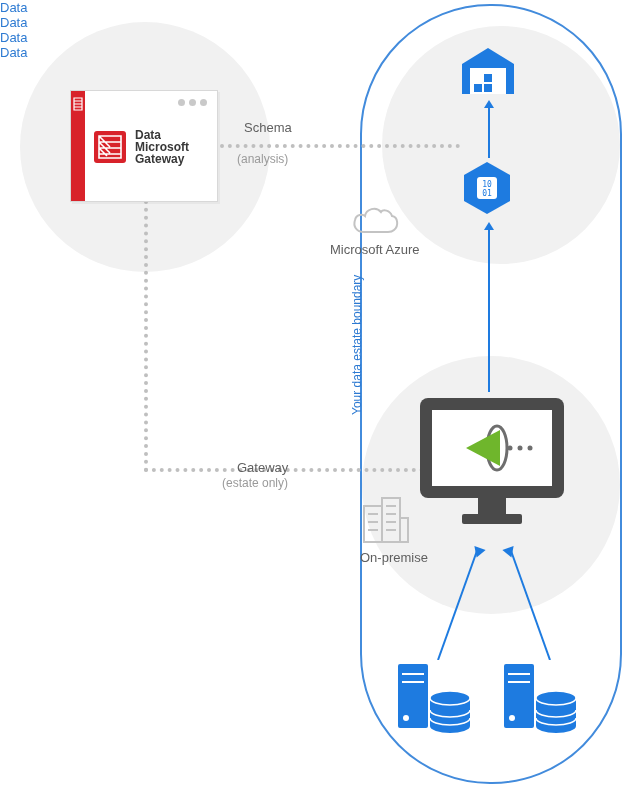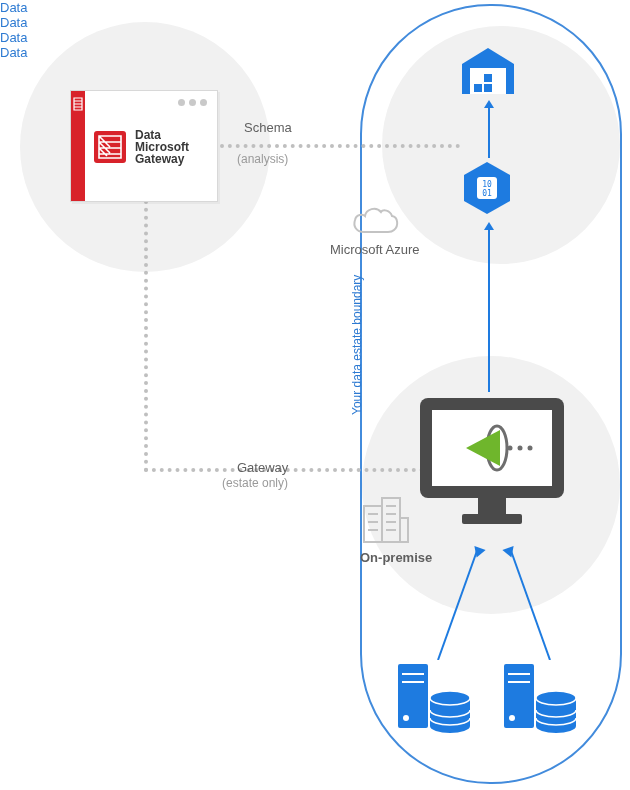--- a/index.html
+++ b/index.html
@@ -118,21 +118,21 @@
     <rect x="22" y="4" width="18" height="44" fill="none" stroke="#c3c3c3" stroke-width="2"></rect>
     <line x1="8" y1="20" x2="18" y2="20" stroke="#c3c3c3" stroke-width="2"></line>
     <line x1="8" y1="28" x2="18" y2="28" stroke="#c3c3c3" stroke-width="2"></line>
     <line x1="8" y1="36" x2="18" y2="36" stroke="#c3c3c3" stroke-width="2"></line>
     <line x1="26" y1="12" x2="36" y2="12" stroke="#c3c3c3" stroke-width="2"></line>
     <line x1="26" y1="20" x2="36" y2="20" stroke="#c3c3c3" stroke-width="2"></line>
     <line x1="26" y1="28" x2="36" y2="28" stroke="#c3c3c3" stroke-width="2"></line>
     <line x1="26" y1="36" x2="36" y2="36" stroke="#c3c3c3" stroke-width="2"></line>
     <rect x="40" y="24" width="8" height="24" fill="none" stroke="#c3c3c3" stroke-width="2"></rect>
   </svg>
-  <div class="label" style="left:360px; top:550px;font-weight:bold;">On-premise</div>
+  <div class="label" style="left:360px; top:550px;">On-premise</div>
 
   <svg class="arrow-blue" style="left:430px; top:538px;" width="60" height="122" viewBox="0 0 60 122">
     <line x1="8" y1="122" x2="48" y2="10" stroke="#1e7be0" stroke-width="2"></line>
     <path d="M50 4 L40 10 L50 16 Z" fill="#1e7be0" transform="rotate(-70 50 10)"></path>
   </svg>
   <div class="label-blue" style="left:412px; top:620px;">Data</div>
 
   <svg class="arrow-blue" style="left:498px; top:538px;" width="60" height="122" viewBox="0 0 60 122">
     <line x1="52" y1="122" x2="12" y2="10" stroke="#1e7be0" stroke-width="2"></line>
     <path d="M10 4 L20 10 L10 16 Z" fill="#1e7be0" transform="rotate(70 10 10)"></path>

